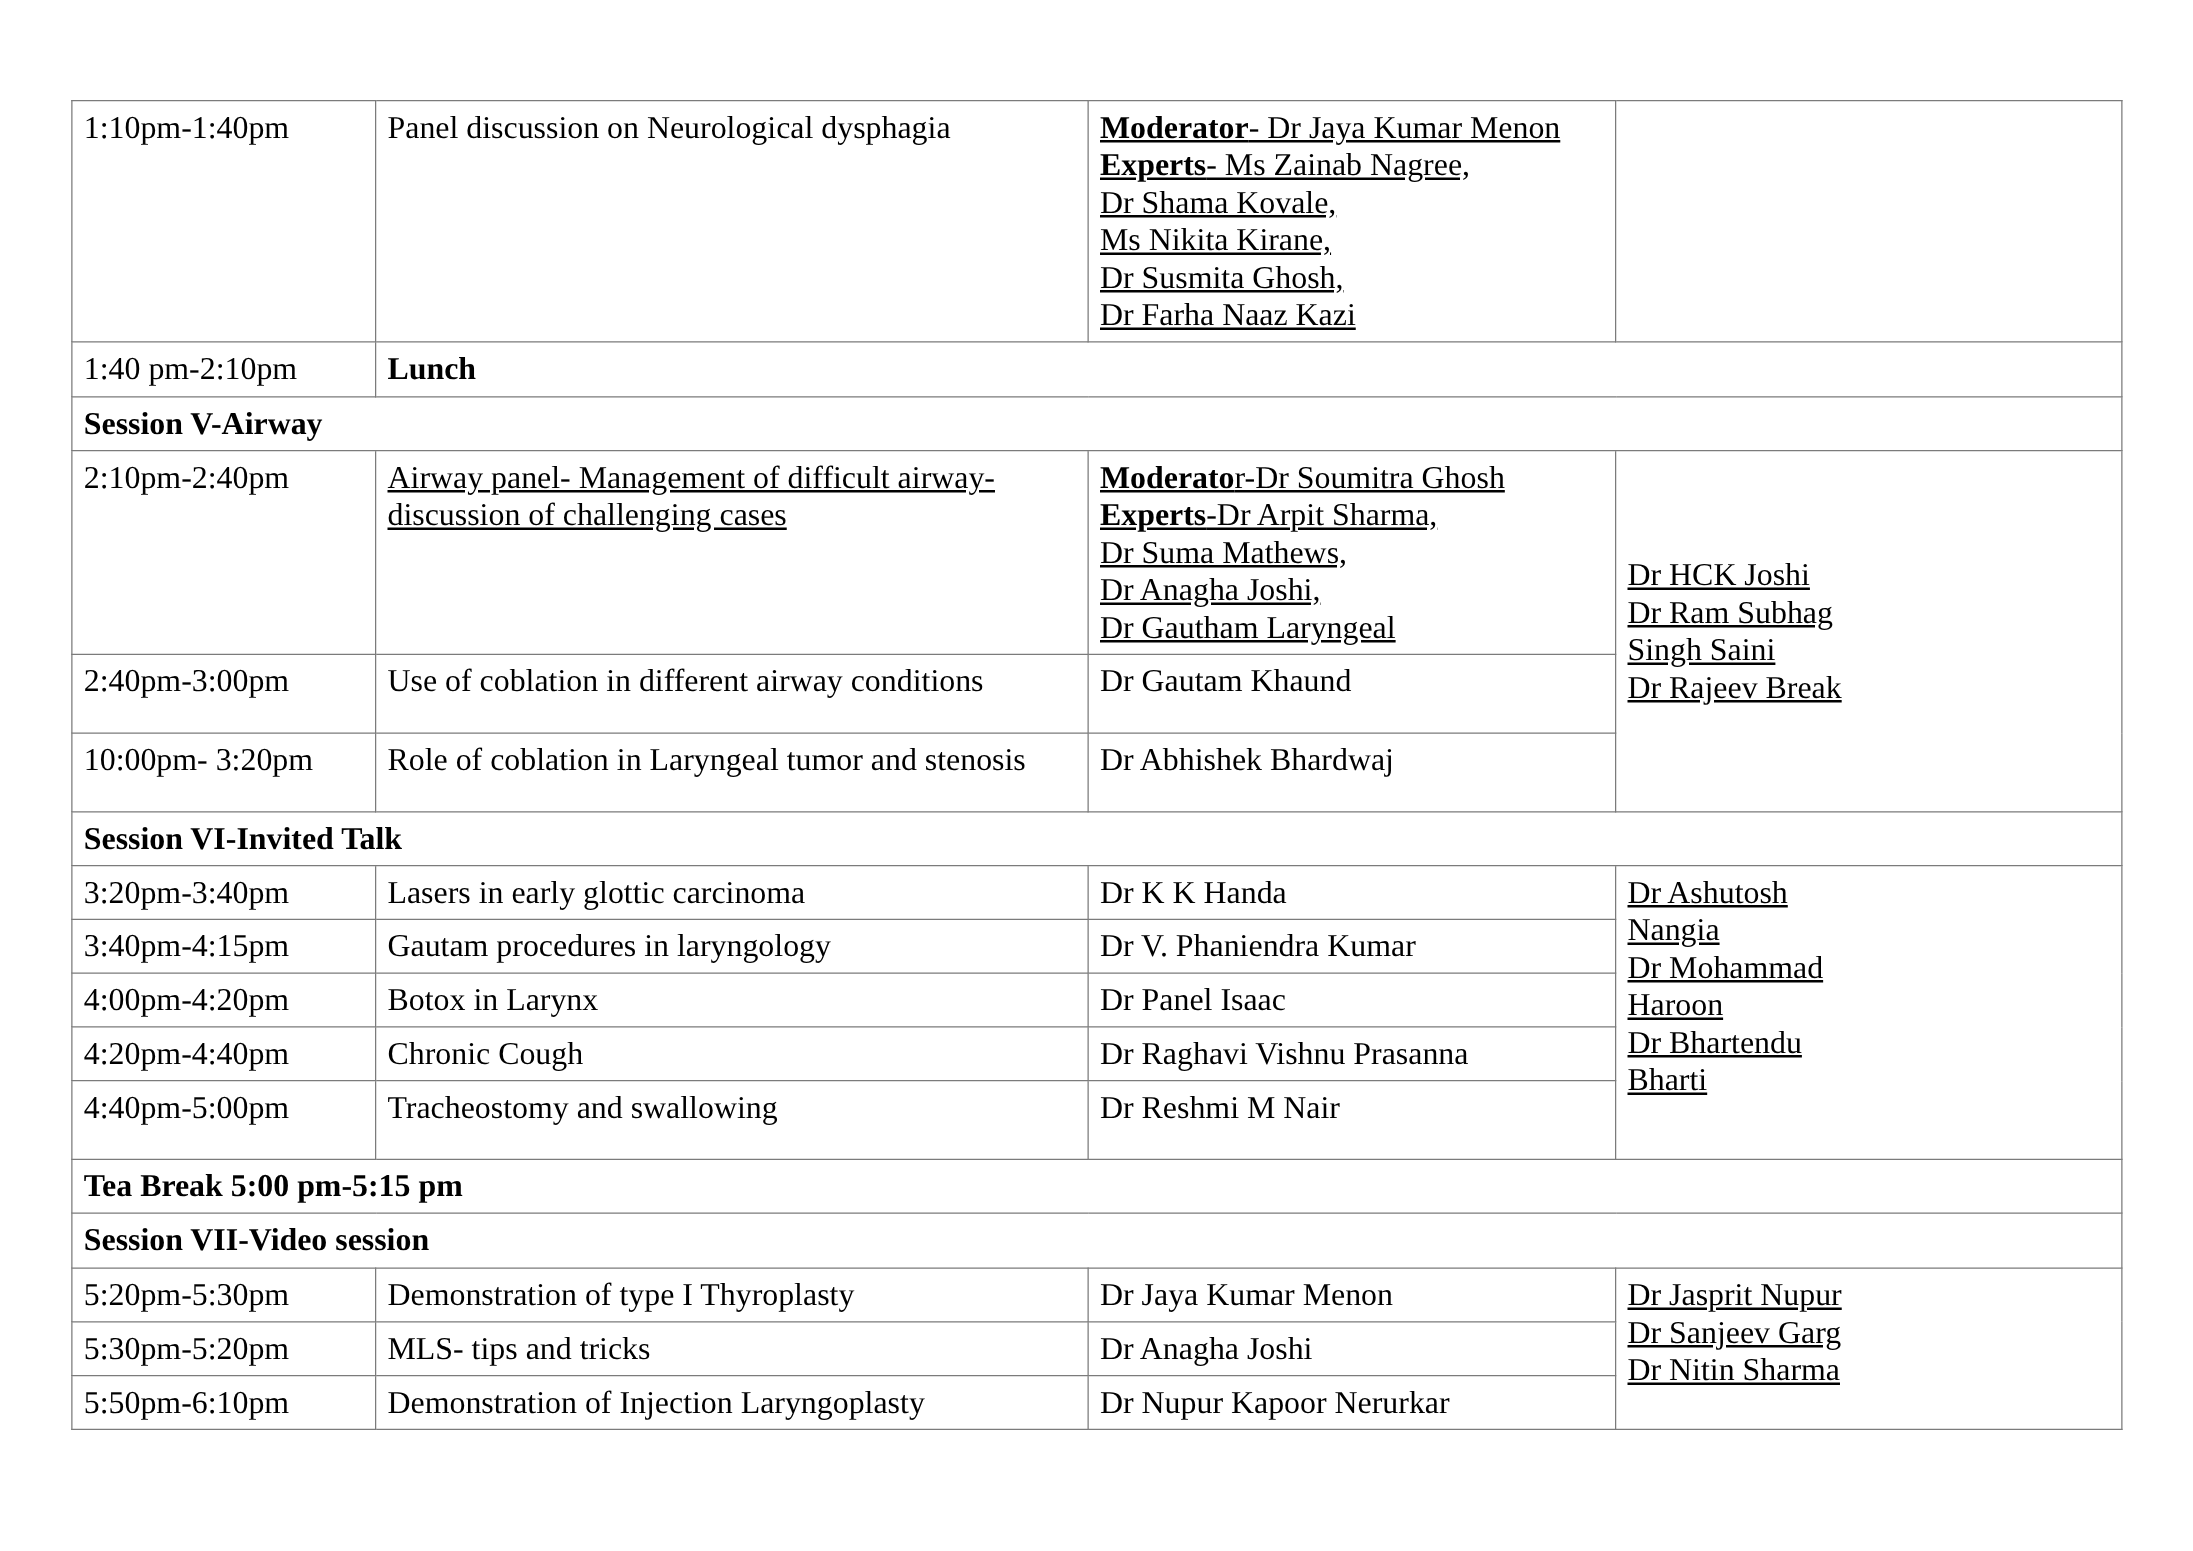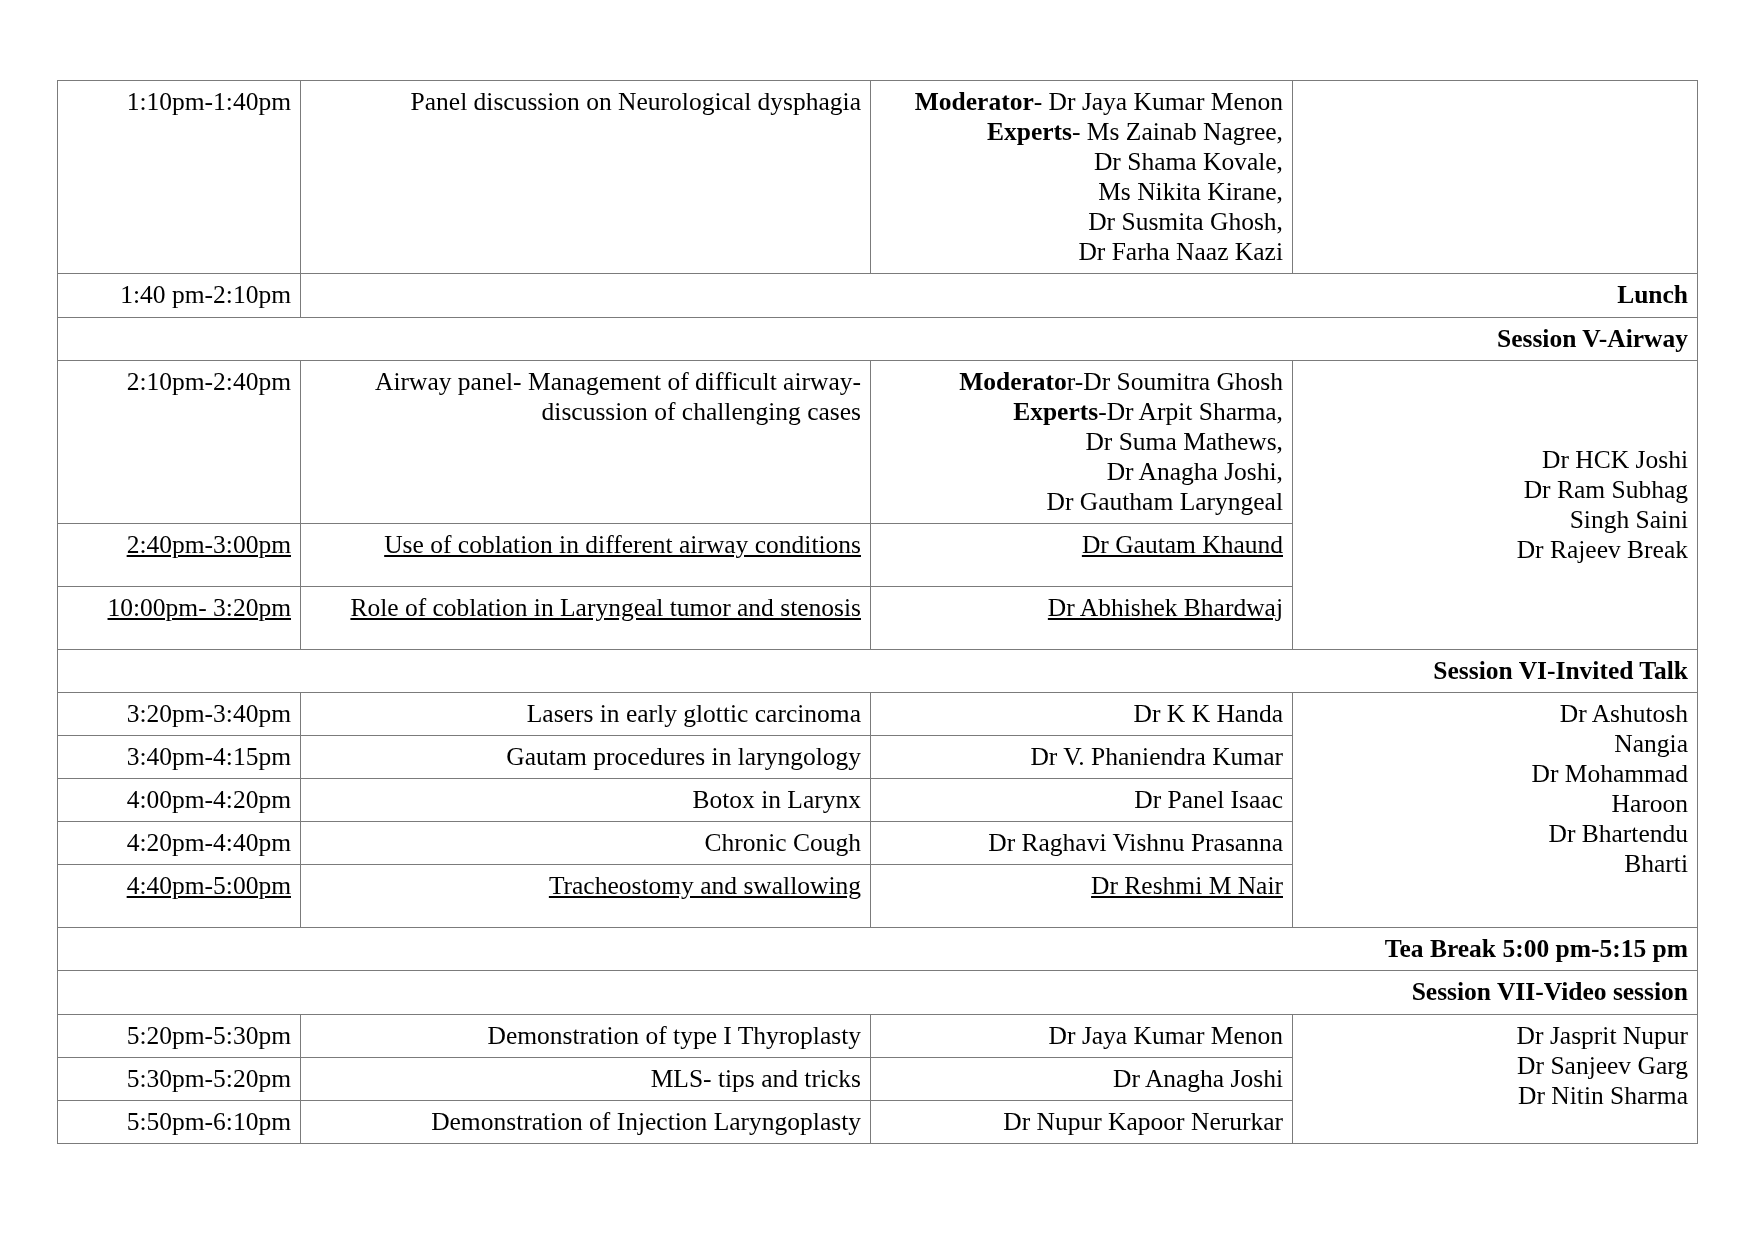--- a/index.html
+++ b/index.html
@@ -13,21 +13,20 @@
     font-family: "Liberation Serif", "DejaVu Serif", serif;
     color: #000000;
     overflow: hidden;
   }
   .page {
     position: relative;
     width: 1456px;
     height: 1241px;
     box-sizing: border-box;
     padding: 80px 33px 0 57px;
-    text-align: right;
   }
   table.schedule {
     width: 1640px;
     border-collapse: collapse;
     table-layout: fixed;
     font-size: 25.5px;
     line-height: 1.18;
   }
   table.schedule td {
     border: 1px solid #7b7b7b;
@@ -40,22 +39,22 @@
   col.c-fac    { width: 422px; }
   col.c-chair  { width: 405px; }
 
   .b { font-weight: bold; }
   .nowrap { white-space: nowrap; }
 
   
   .tall-panel td { height: 172px; }
   .tall-airway td { height: 140px; }
   .sec-head td { padding-top: 4px; padding-bottom: 4px; }
-  .pad-md td { height: 50px; text-decoration: underline; }
-  .line { display: block; }
+  .pad-md td { height: 50px; }
+  .line { display: block; text-decoration: underline; }
 </style>
 </head>
 <body>
 
 <div class="page">
   <table class="schedule">
     <colgroup>
       <col class="c-time">
         <col class="c-topic">
         <col class="c-fac">

